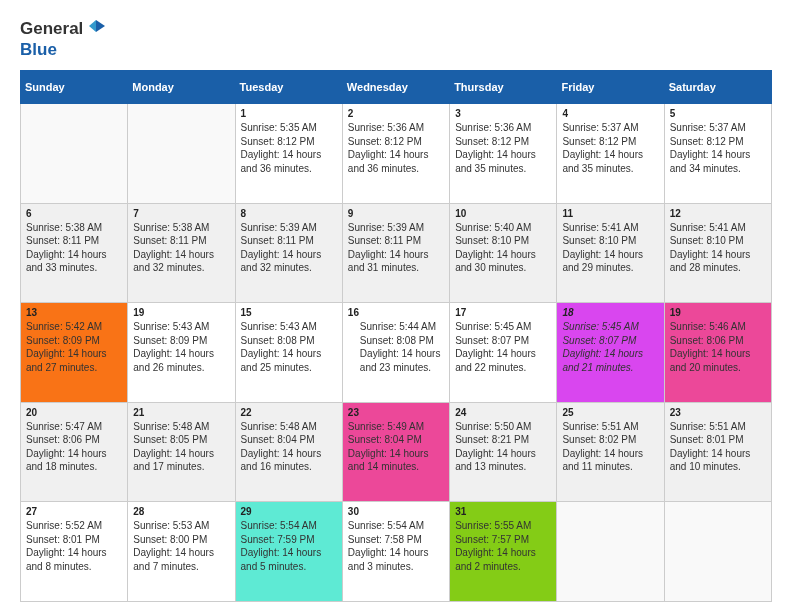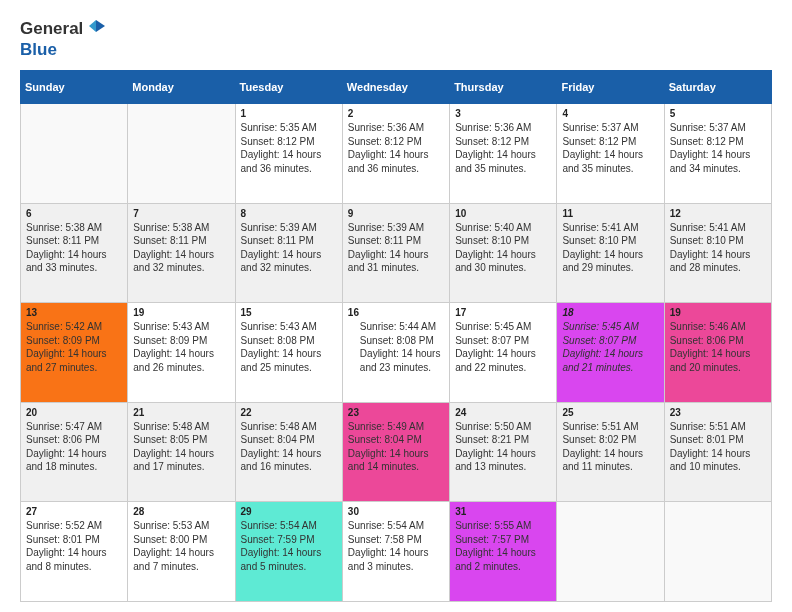--- a/index.html
+++ b/index.html
@@ -336,21 +336,21 @@
 Daylight: 14 hours
 and 5 minutes.</div>
           </td>
           <td style="background: rgb(255, 255, 255);">
             <span class="day-num">30</span>
             <div class="cell-text" style="white-space: pre-line;">Sunrise: 5:54 AM
 Sunset: 7:58 PM
 Daylight: 14 hours
 and 3 minutes.</div>
           </td>
-          <td style="background: #d946ef;">
+          <td style="background: #84cc16;">
             <span class="day-num">31</span>
             <div class="cell-text" style="white-space: pre-line;">Sunrise: 5:55 AM
 Sunset: 7:57 PM
 Daylight: 14 hours
 and 2 minutes.</div>
           </td>
           <td class="empty" style="background: rgb(249, 249, 249);"></td>
           <td class="empty" style="background: rgb(249, 249, 249);"></td>
         </tr>
       </tbody>

